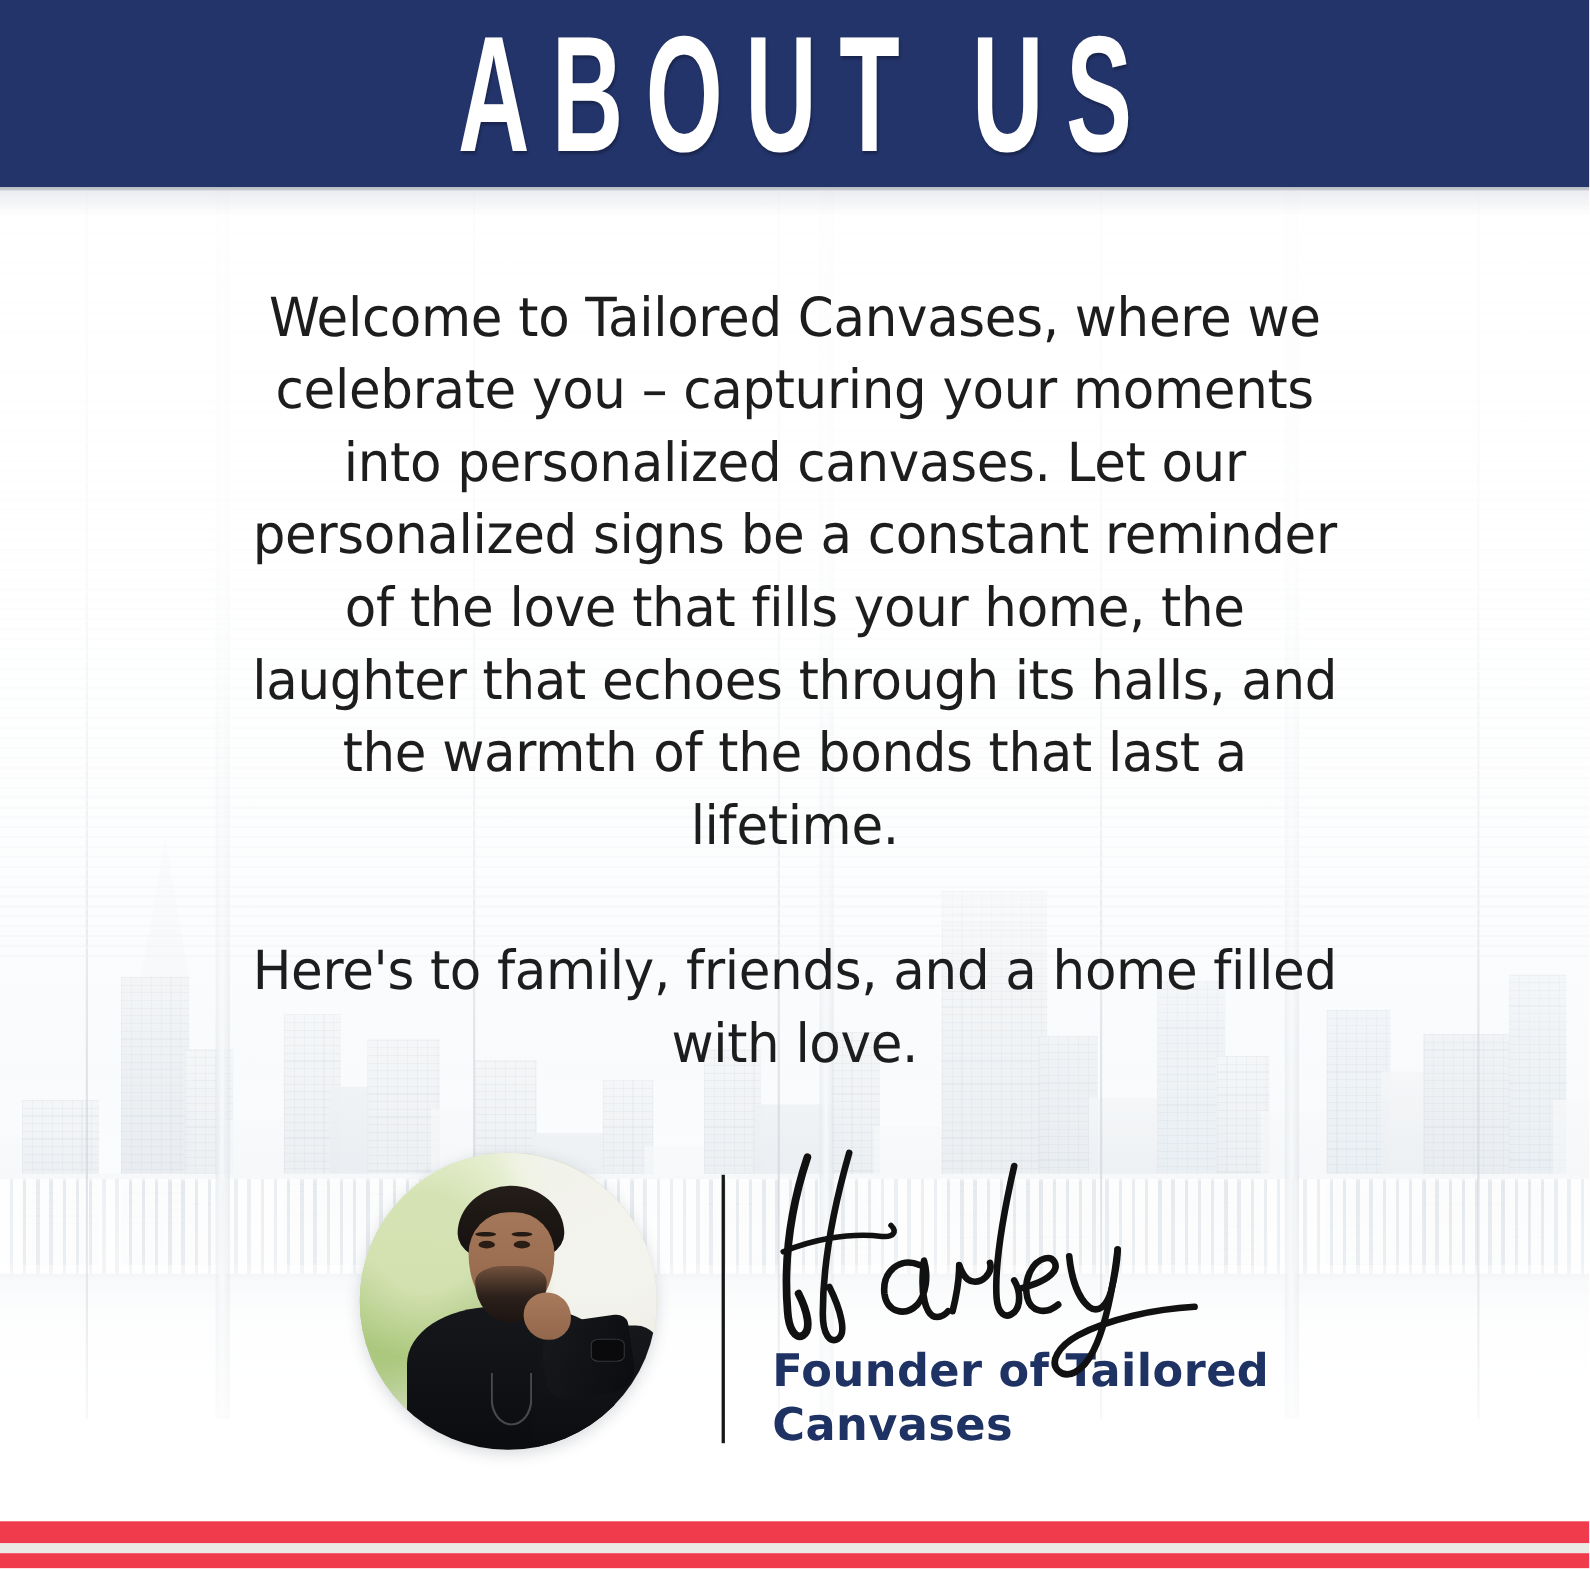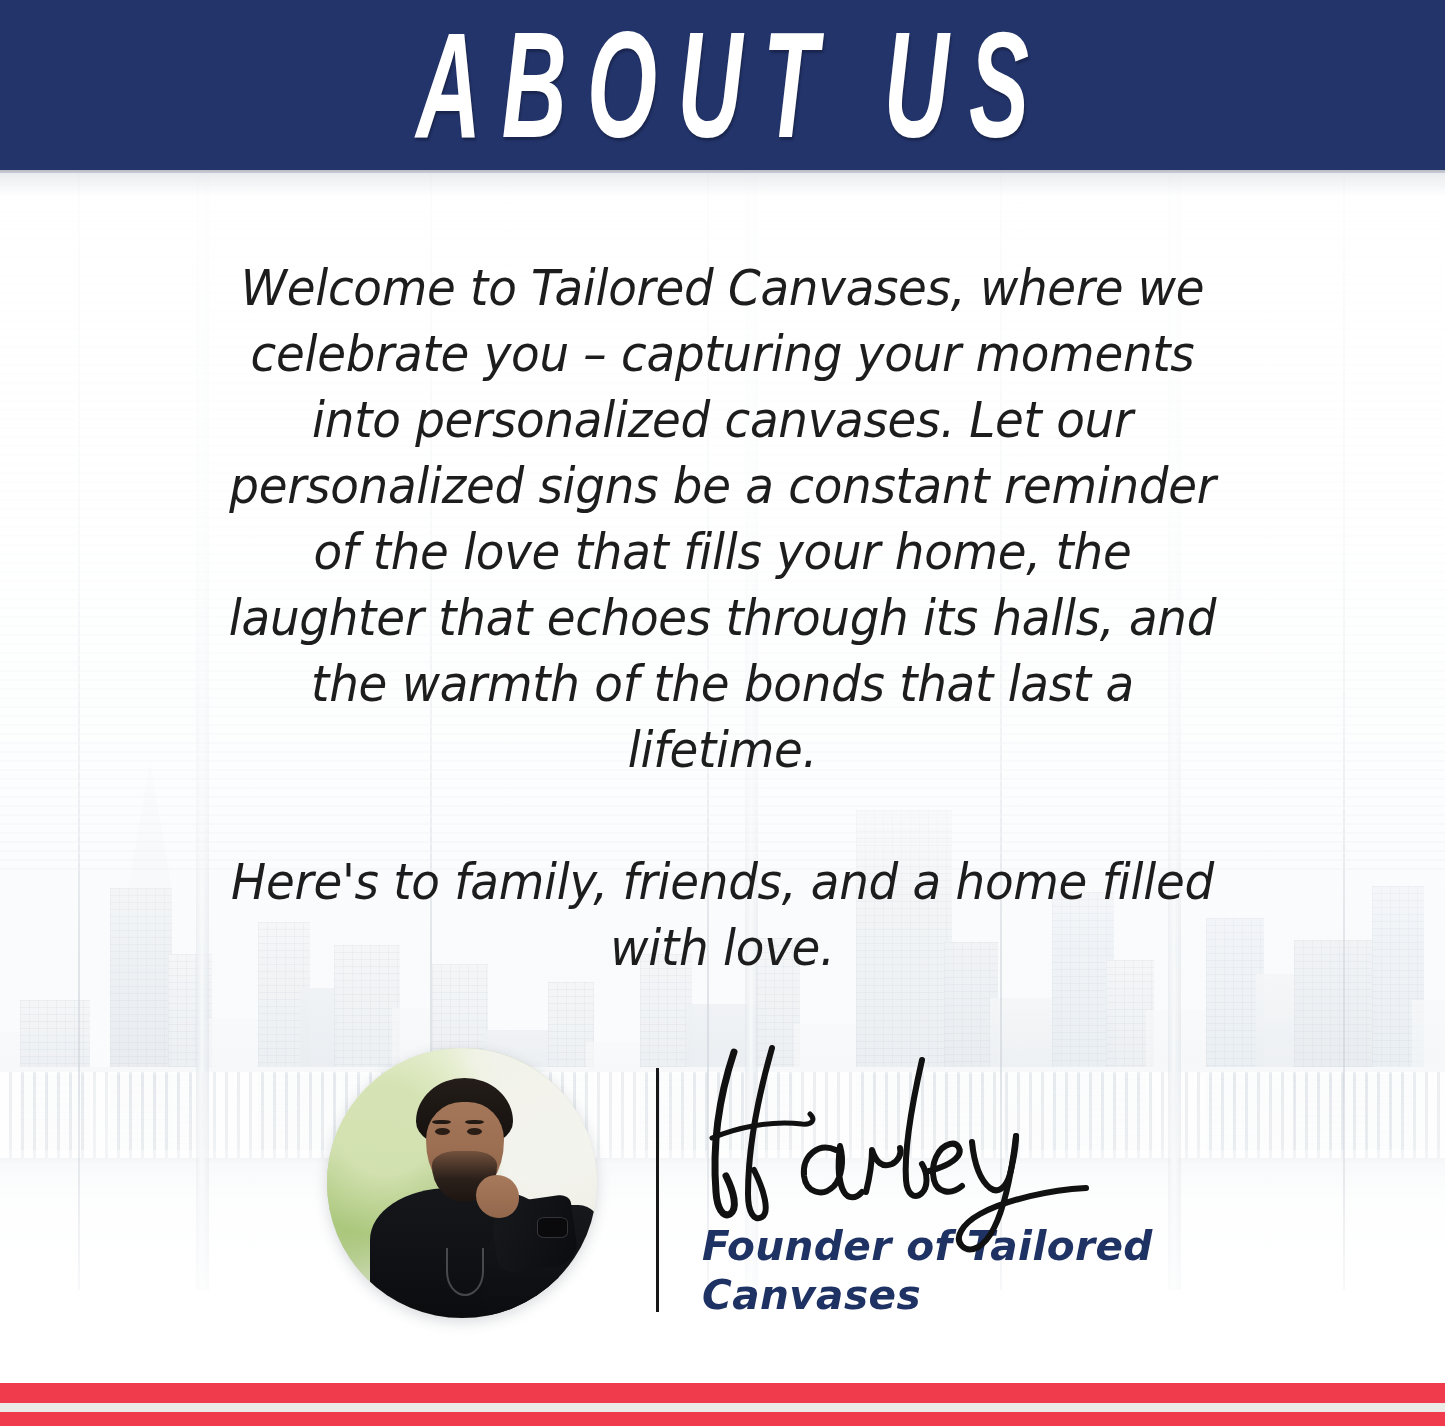--- a/index.html
+++ b/index.html
@@ -12,21 +12,20 @@
     background:#ffffff;
     font-family:"Liberation Sans", sans-serif;
   }
 
   #page {
     position:relative;
     width:1445px;
     height:1426px;
     overflow:hidden;
     background:#fdfdfe;
-    font-style:italic;
   }
 
   
   .bg-photo {
     position:absolute;
     left:0; top:170px;
     width:1445px; height:1256px;
     overflow:hidden;
     background:
       linear-gradient(to bottom,

